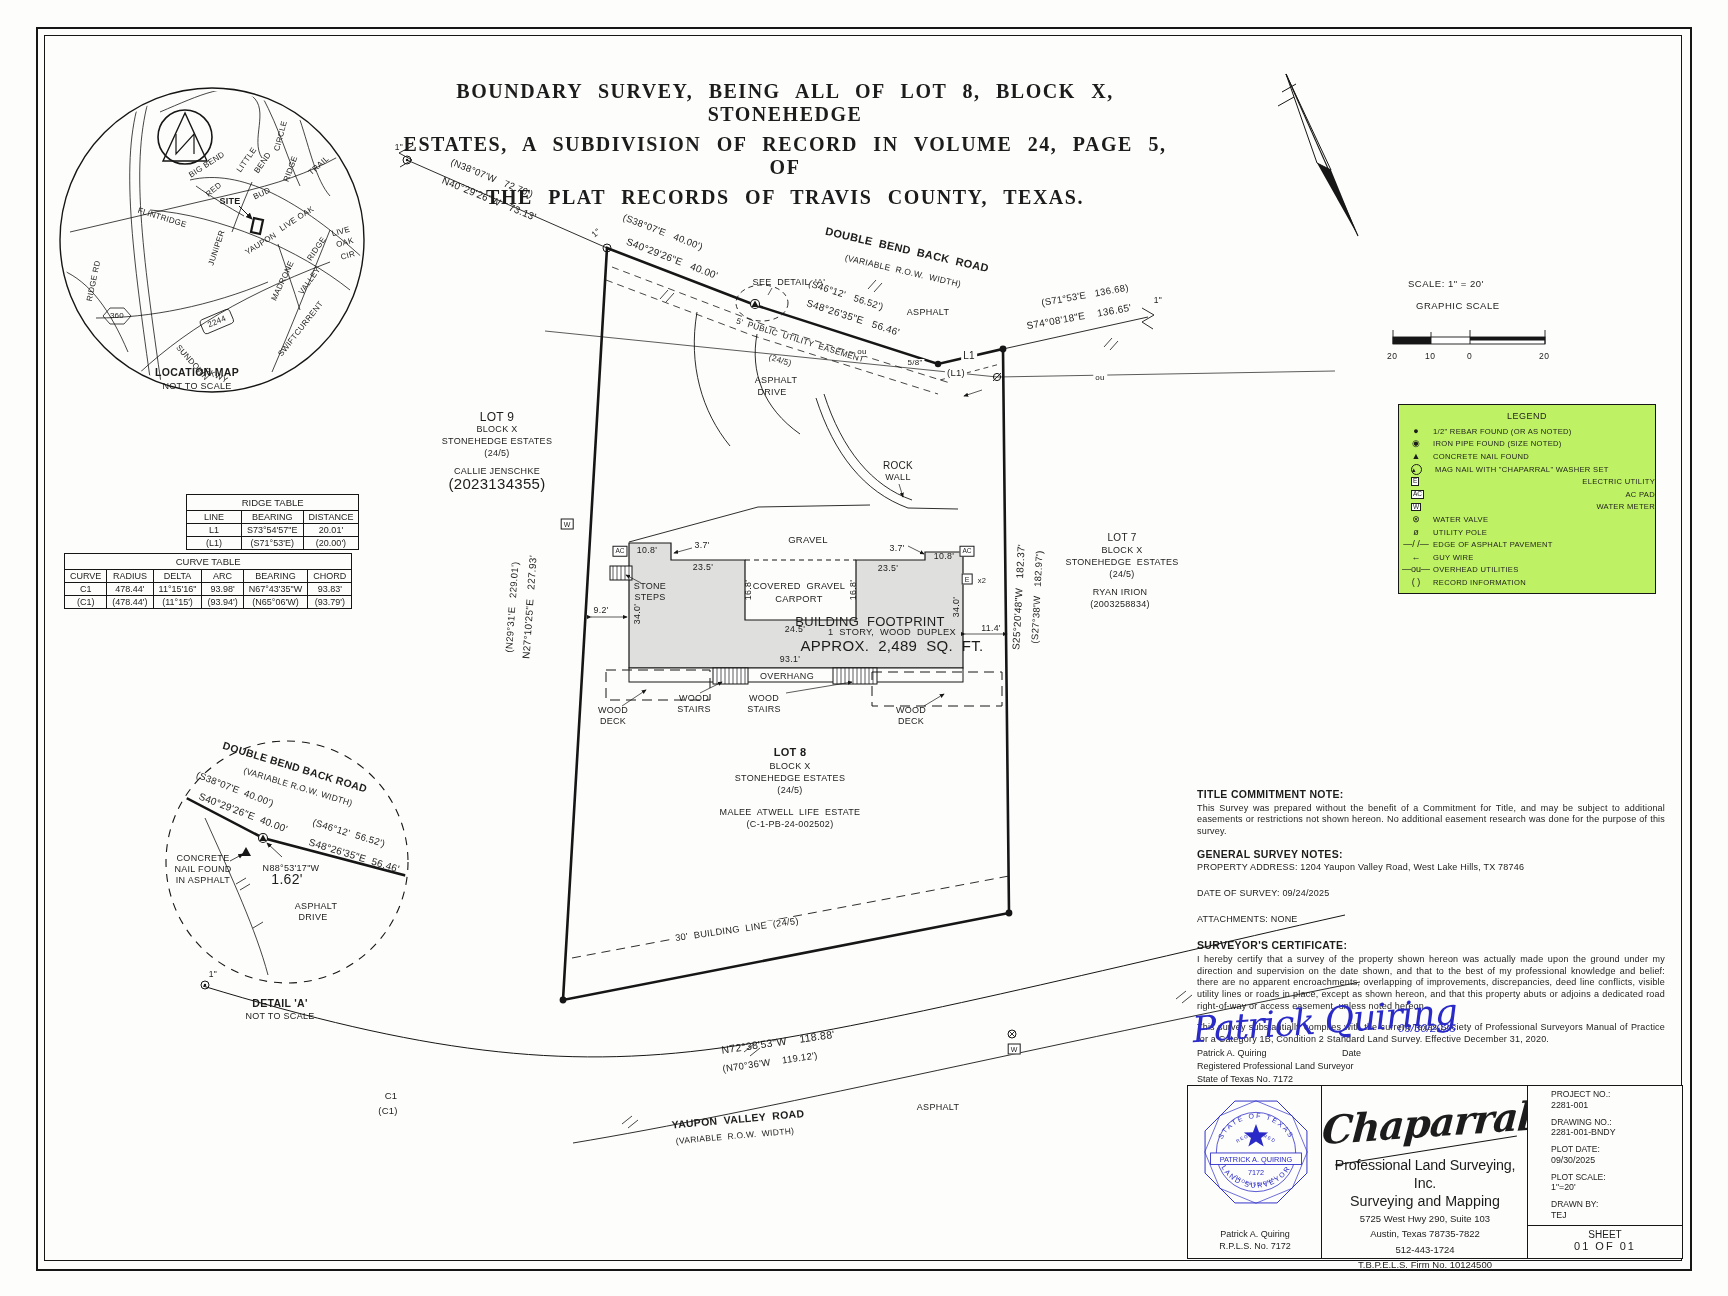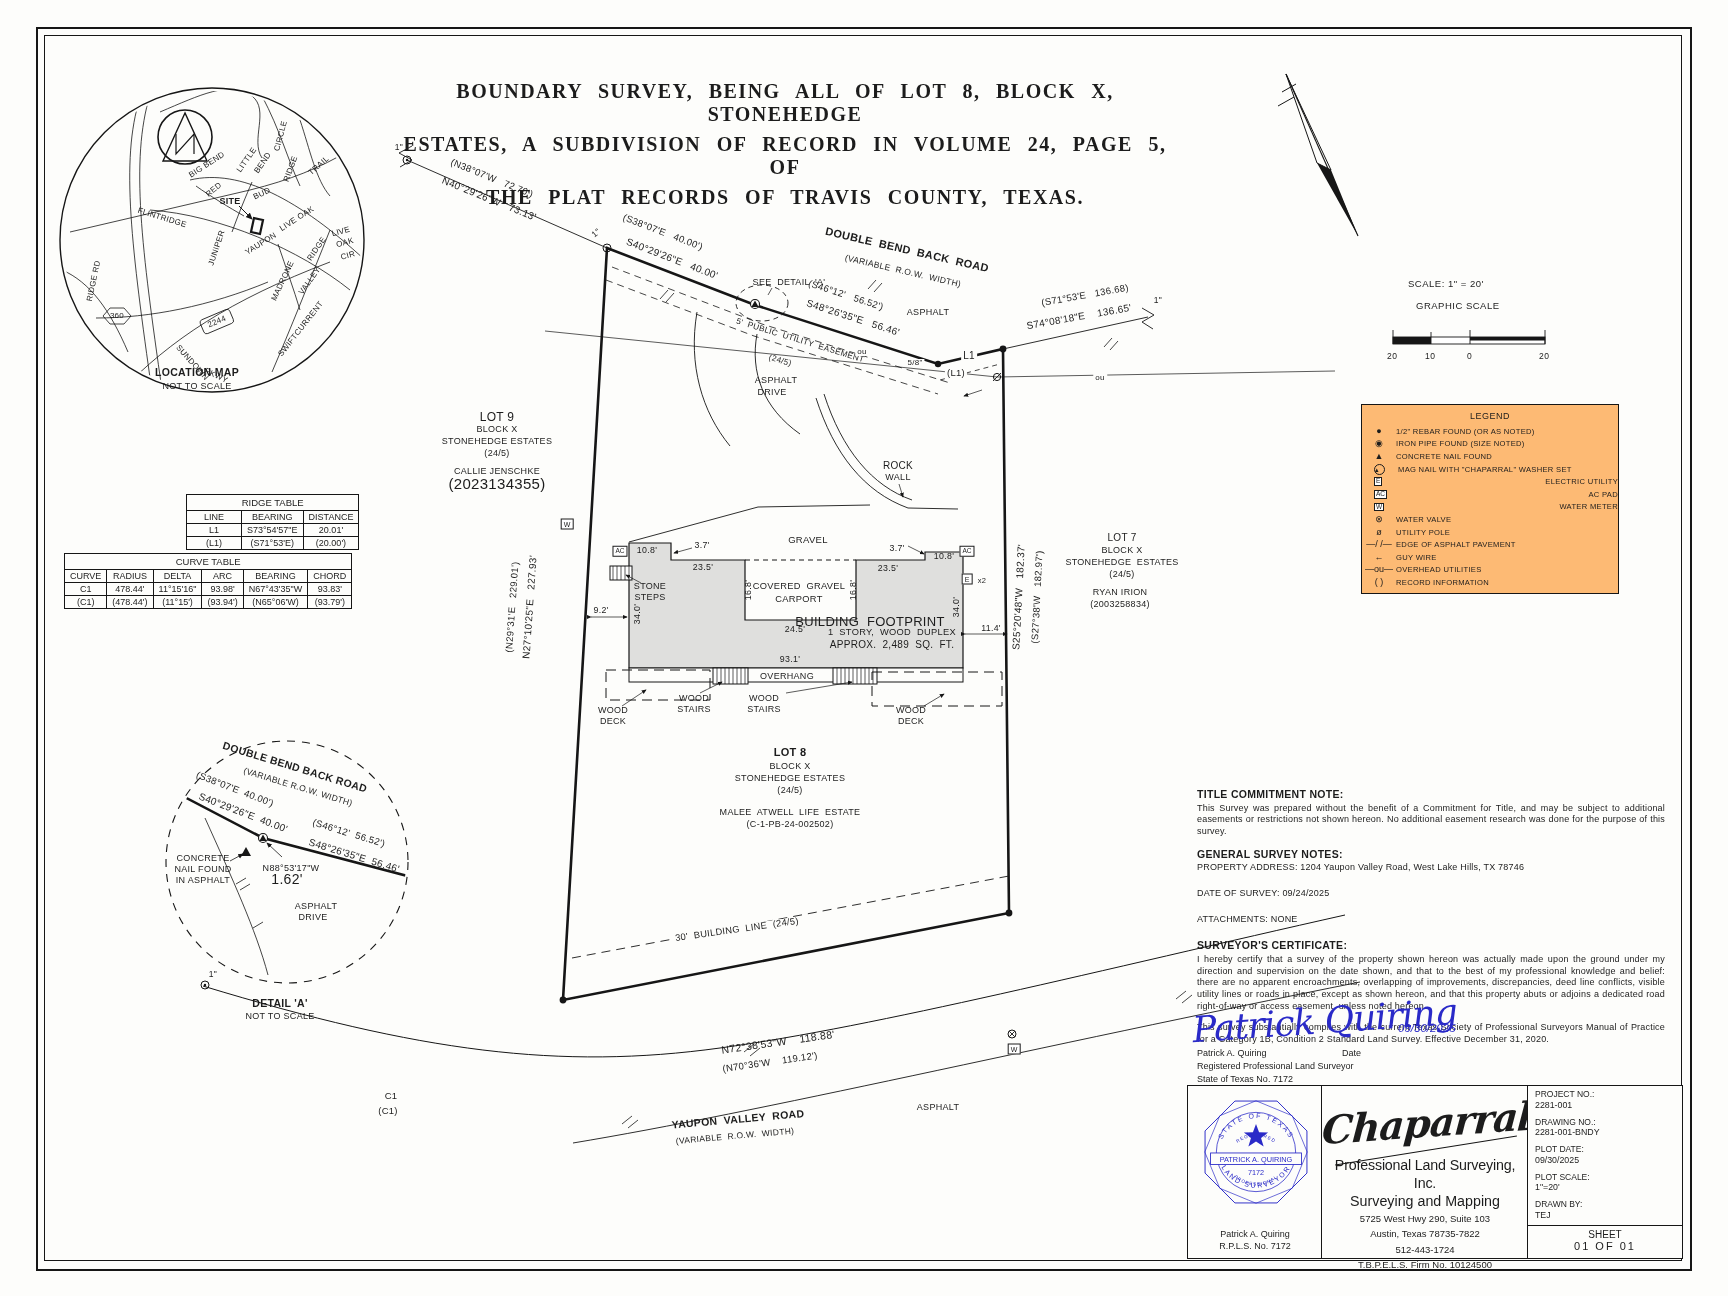--- a/index.html
+++ b/index.html
@@ -19,21 +19,21 @@
   #title div{margin-bottom:7px;}
   
   .tbl-wrap{position:absolute;z-index:3;}
   .tbl-wrap table{border-collapse:collapse;background:#fdfdfb;}
   .tbl-wrap td{border:1px solid #161616;font-size:9px;text-align:center;padding:1px 5px;white-space:nowrap;}
   .tbl-wrap .t-title{font-size:9.5px;padding:2px;}
   #line-table{left:186px;top:494px;}
   #line-table td{min-width:44px;}
   #curve-table{left:64px;top:553px;}
   
-  #legend{position:absolute;left:1361px;top:404px;width:256px;height:188px;border:1.5px solid #161616;z-index:3;background:#fdba74;}
+  #legend{position:absolute;left:1398px;top:404px;width:256px;height:188px;border:1.5px solid #161616;z-index:3;background:#bef264;}
   #legend .lg-title{text-align:center;font-size:9px;margin:6px 0 4px;letter-spacing:.5px;}
   .lg-row{display:flex;align-items:center;height:12.6px;font-size:7.6px;}
   .lg-sym{width:34px;text-align:center;flex:0 0 34px;font-size:9px;line-height:1;}
   .lg-box{display:inline-block;width:auto;flex:0 0 auto;margin:0 auto;border:1px solid #1c1c1c;font-size:6.5px;padding:0 1px;background:#fff;transform:translateX(0);}
   .lg-row .lg-box{margin-left:12px;margin-right:auto;}
   .lg-mag{font-size:7px;border:1px solid #1c1c1c;border-radius:50%;width:9px;height:9px;line-height:9px;flex:0 0 9px;margin-left:12px;margin-right:13px;padding:0;}
   .lg-lab{letter-spacing:.3px;white-space:nowrap;}
   
   #gridnote{position:absolute;left:1340px;top:674px;width:238px;height:80px;border:1.5px solid #161616;z-index:3;
             font-size:8.4px;padding:8px 10px;box-sizing:border-box;background:#fdfdfb;letter-spacing:.2px;line-height:1.35;}
@@ -47,21 +47,21 @@
   .sig-script{position:absolute;left:1192px;top:1000px;z-index:4;font-family:"DejaVu Serif",serif;font-style:italic;
               font-size:36px;color:#2a2ac8;transform:rotate(-4deg);letter-spacing:-1px;white-space:nowrap;}
   .sig-date{position:absolute;left:1398px;top:1022px;z-index:4;font-style:italic;font-size:11.5px;color:#2a2ac8;}
   .sig-line{position:absolute;z-index:3;font-size:9px;}
   
   .tb-cell{position:absolute;border:1.5px solid #161616;z-index:3;background:#fdfdfb;box-sizing:border-box;}
   #tb-seal{left:1187px;top:1085px;width:136px;height:174px;}
   #tb-firm{left:1321px;top:1085px;width:208px;height:174px;text-align:center;}
   #tb-info{left:1527px;top:1085px;width:156px;height:142px;}
   #tb-sheet{left:1527px;top:1225px;width:156px;height:34px;text-align:center;}
-  .tb-row{padding:3px 7px;font-size:8.5px;line-height:1.25;}
+  .tb-row{padding:3px 7px;font-size:8.5px;line-height:1.25;margin-left:16px;}
   .tb-row .tb-val{font-size:8.8px;}
   #tb-sheet .sheet-t{font-size:10px;margin-top:3px;}
   #tb-sheet .sheet-v{font-size:11px;letter-spacing:2px;}
   .seal-names{position:absolute;left:1187px;top:1228px;width:136px;text-align:center;font-size:9px;line-height:1.35;z-index:4;}
   #chap-logo{font-family:"DejaVu Serif",serif;font-style:italic;font-weight:bold;font-size:39px;
              transform:rotate(-4deg) skewX(-8deg);margin-top:14px;letter-spacing:-1px;}
   #chap-under{position:absolute;left:12px;top:64px;width:184px;border-top:1.5px solid #161616;transform:rotate(-9deg);}
   .chap-l1{font-size:15.5px;margin-top:10px;transform:scaleX(.92);letter-spacing:-.2px;}
   .chap-l2{font-size:15.5px;transform:scaleX(.92);}
   .chap-sm{font-size:9.5px;line-height:1.3;margin-top:3px;}
@@ -579,21 +579,21 @@
       <span class="lbl" style="left: 888px; top: 568px; font-size: 8.8px; transform: translate(-50%, -50%) rotate(0deg);">23.5'</span>
       <span class="lbl" style="left: 944px; top: 556px; font-size: 8.8px; transform: translate(-50%, -50%) rotate(0deg);">10.8'</span>
       <span class="lbl" style="left: 637px; top: 614px; font-size: 8.8px; transform: translate(-50%, -50%) rotate(-90deg);">34.0'</span>
       <span class="lbl" style="left: 956px; top: 607px; font-size: 8.8px; transform: translate(-50%, -50%) rotate(-90deg);">34.0'</span>
       <span class="lbl" style="left: 601px; top: 610px; font-size: 8.8px; transform: translate(-50%, -50%) rotate(0deg);">9.2'</span>
       <span class="lbl" style="left: 991px; top: 628px; font-size: 8.8px; transform: translate(-50%, -50%) rotate(0deg);">11.4'</span>
       <span class="lbl" style="left: 650px; top: 586px; font-size: 9px; transform: translate(-50%, -50%) rotate(0deg);">STONE</span>
       <span class="lbl" style="left: 650px; top: 597px; font-size: 9px; transform: translate(-50%, -50%) rotate(0deg);">STEPS</span>
       <span class="lbl" style="left: 870px; top: 621px; font-size: 13px; transform: translate(-50%, -50%) rotate(0deg);">BUILDING  FOOTPRINT</span>
       <span class="lbl" style="left: 892px; top: 633px; font-size: 9.3px; transform: translate(-50%, -50%) rotate(0deg);">1  STORY,  WOOD  DUPLEX</span>
-      <span class="lbl" style="left: 892px; top: 645px; font-size: 10px; transform: translate(-50%, -50%) rotate(0deg);">APPROX.  2,489  SQ.  FT.</span>
+      <span class="lbl" style="left: 892px; top: 645px; font-size: 15px; transform: translate(-50%, -50%) rotate(0deg);">APPROX.  2,489  SQ.  FT.</span>
       <span class="lbl" style="left: 790px; top: 659px; font-size: 8.8px; transform: translate(-50%, -50%) rotate(0deg);">93.1'</span>
       <span class="lbl lbl-bg" style="left: 787px; top: 676px; font-size: 9px; transform: translate(-50%, -50%) rotate(0deg);">OVERHANG</span>
       <span class="lbl" style="left: 613px; top: 710px; font-size: 9px; transform: translate(-50%, -50%) rotate(0deg);">WOOD</span>
       <span class="lbl" style="left: 613px; top: 721px; font-size: 9px; transform: translate(-50%, -50%) rotate(0deg);">DECK</span>
       <span class="lbl" style="left: 694px; top: 698px; font-size: 9px; transform: translate(-50%, -50%) rotate(0deg);">WOOD</span>
       <span class="lbl" style="left: 694px; top: 709px; font-size: 9px; transform: translate(-50%, -50%) rotate(0deg);">STAIRS</span>
       <span class="lbl" style="left: 764px; top: 698px; font-size: 9px; transform: translate(-50%, -50%) rotate(0deg);">WOOD</span>
       <span class="lbl" style="left: 764px; top: 709px; font-size: 9px; transform: translate(-50%, -50%) rotate(0deg);">STAIRS</span>
       <span class="lbl" style="left: 911px; top: 710px; font-size: 9px; transform: translate(-50%, -50%) rotate(0deg);">WOOD</span>
       <span class="lbl" style="left: 911px; top: 721px; font-size: 9px; transform: translate(-50%, -50%) rotate(0deg);">DECK</span>

